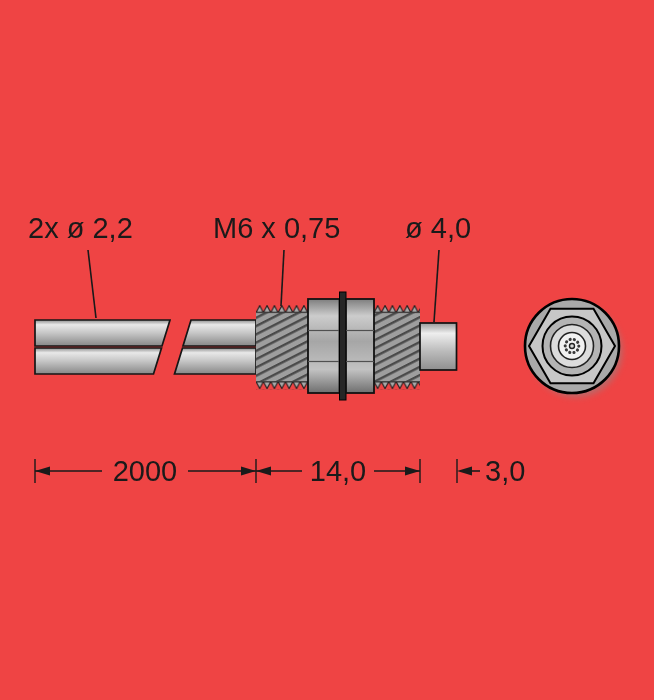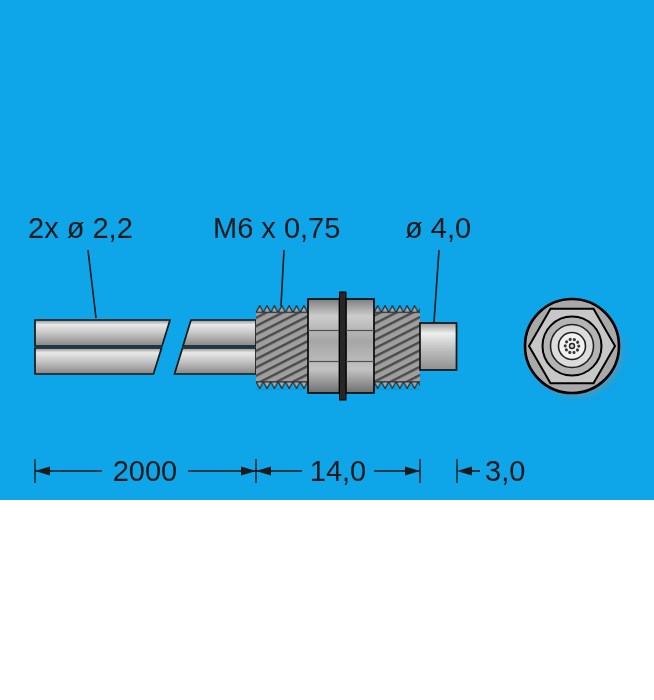--- a/index.html
+++ b/index.html
@@ -6,22 +6,22 @@
     margin: 0;
     padding: 0;
     background: #ffffff;
     width: 654px;
     height: 700px;
     overflow: hidden;
   }
   #stage {
     position: relative;
     width: 654px;
-    height: 500px;
-    background: #0ea5e9;
+    height: 700px;
+    background: #ef4444;
     font-family: "Liberation Sans", sans-serif;
   }
   svg text {
     font-family: "Liberation Sans", sans-serif;
     font-size: 29px;
     fill: #1a1a1a;
   }
 </style>
 </head>
 <body>

